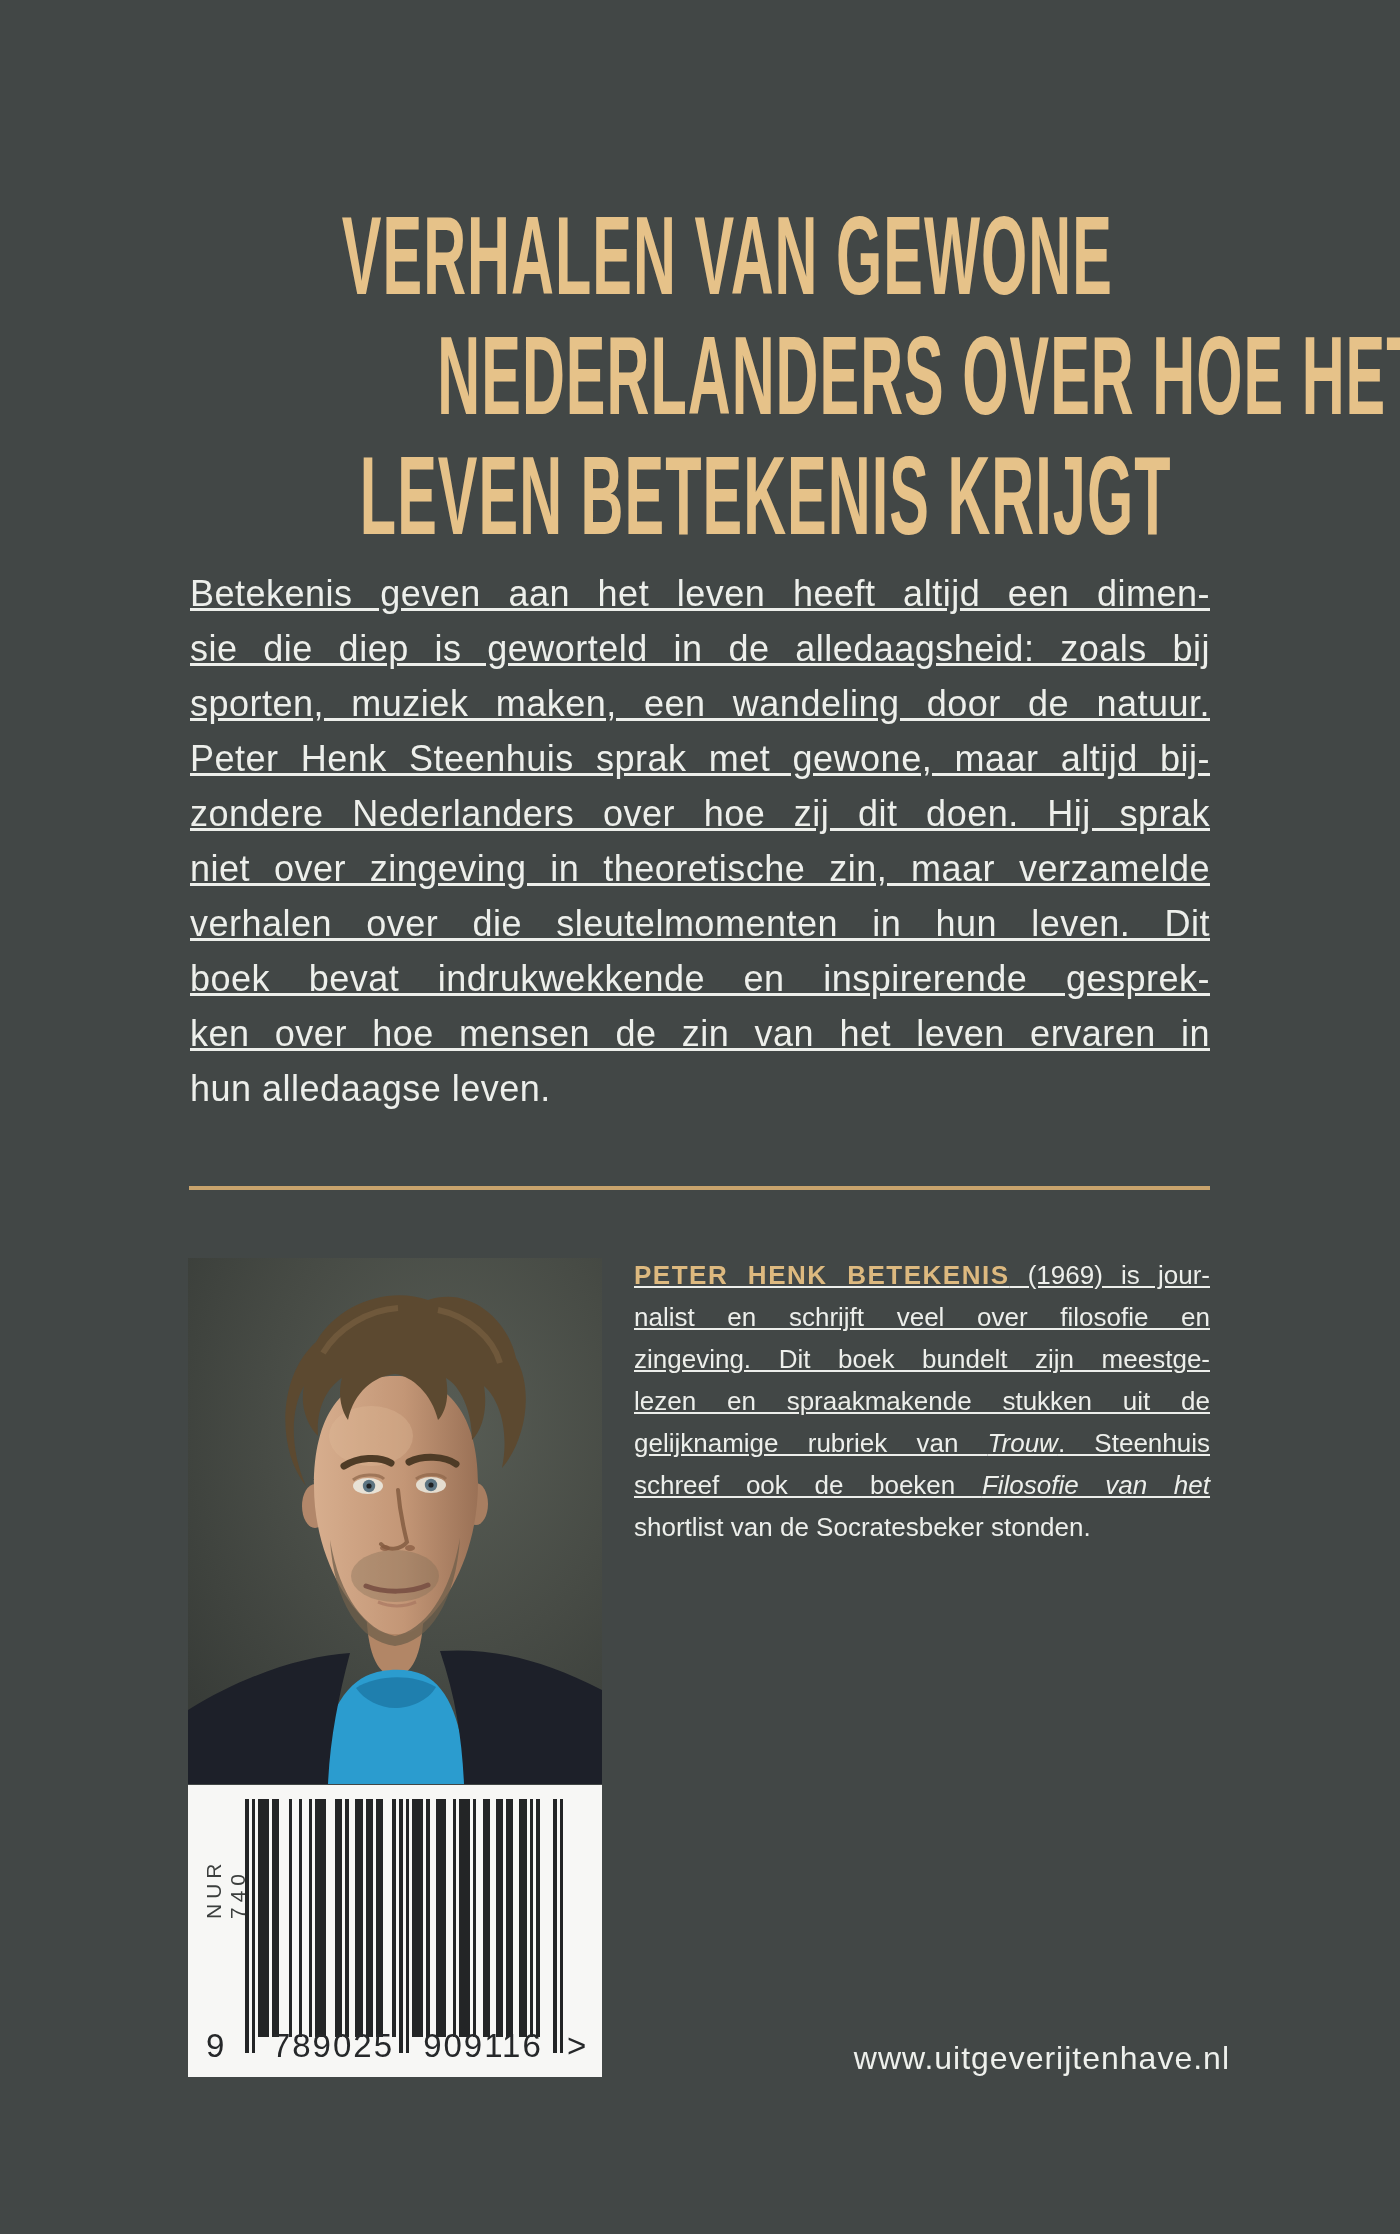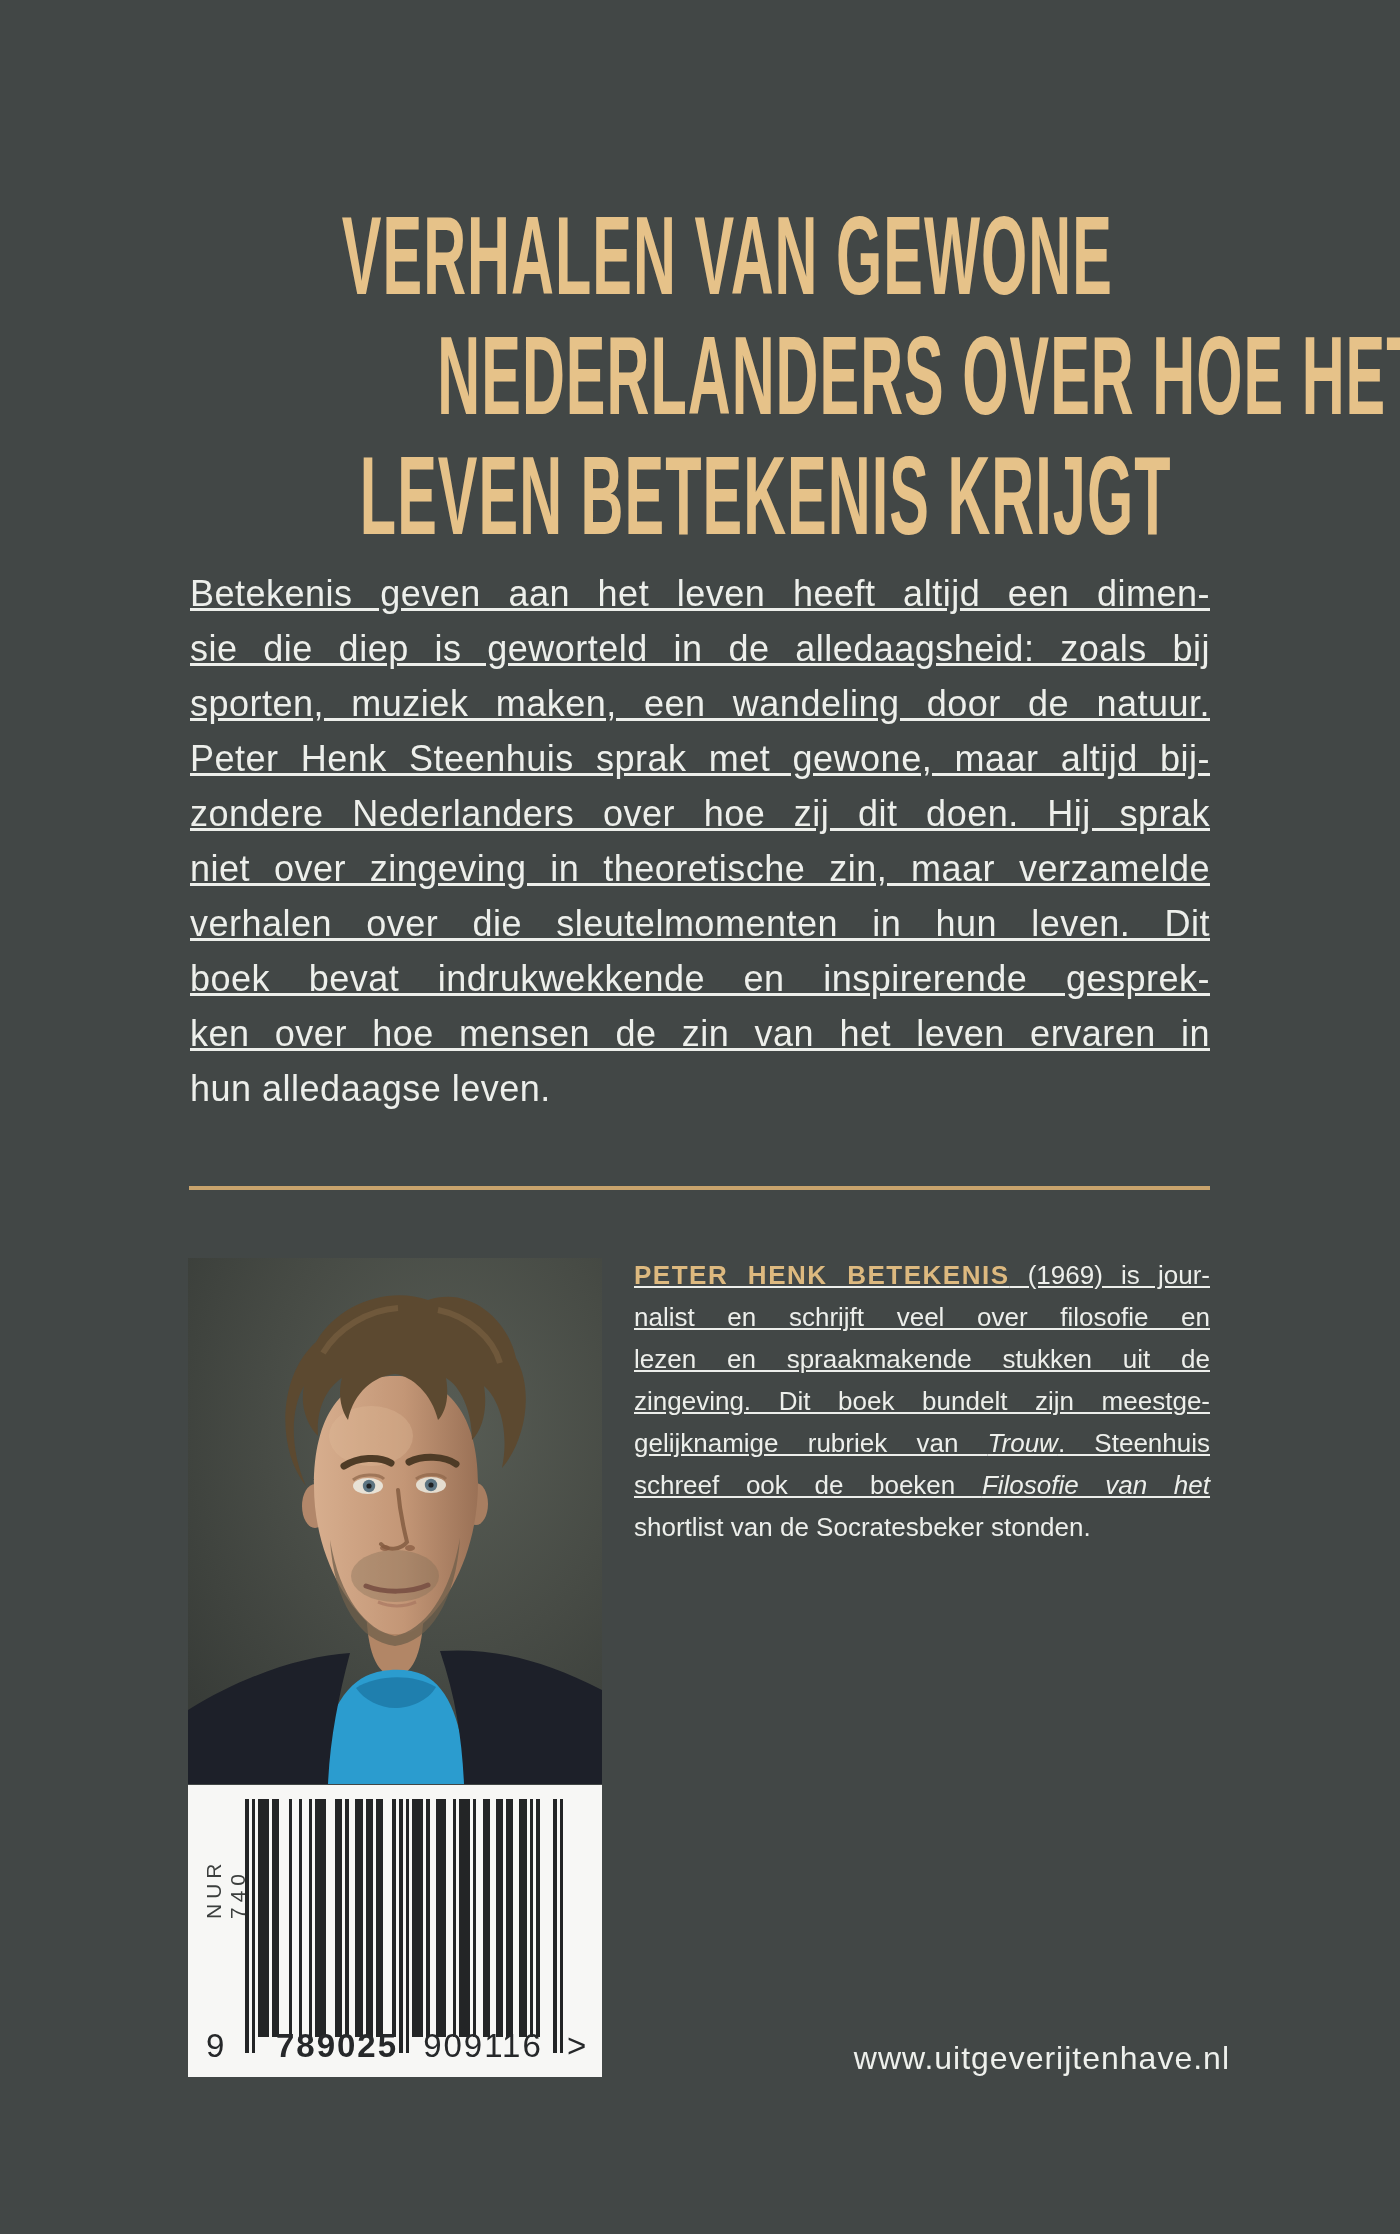--- a/index.html
+++ b/index.html
@@ -31,21 +31,21 @@
 
   
   .barcode{position:absolute;left:188px;top:1785px;width:414px;height:292px;background:#f7f7f5;}
   .nur{position:absolute;left:14px;top:18px;height:116px;writing-mode:vertical-rl;
        transform:rotate(180deg);font-size:21px;letter-spacing:5px;color:#3c3f3e;}
   .bars{position:absolute;left:57px;top:14px;width:318px;height:254px;}
   .bar{position:absolute;top:0;height:238px;background:#232526;}
   .bar.tall{height:254px;}
   .bcdigits span{position:absolute;top:242px;font-size:33px;color:#26282a;letter-spacing:2px;}
   .bcd-first{left:18px;}
-  .bcd-g1{left:80px;width:138px;text-align:center;font-weight:bold;}
+  .bcd-g1{left:68px;width:138px;text-align:right;}
   .bcd-g2{left:226px;width:138px;text-align:center;}
   .bcd-arrow{left:379px;letter-spacing:0;}
 
   
   .website{position:absolute;left:820px;top:2040px;width:410px;text-align:right;
            color:#eef0ec;font-size:32px;letter-spacing:1px;}
 </style>
 </head>
 <body>
 
@@ -125,22 +125,22 @@
       <path d="M190,344 C202,349 216,349 228,344" stroke="#a3715d" stroke-width="3" fill="none" opacity="0.6"></path>
 
       <path d="M118,228 C88,190 90,118 128,84 C150,46 200,28 240,42 C282,28 320,62 328,100 C346,132 338,182 314,210 C322,170 310,140 296,128 C300,152 294,172 284,182 C284,152 272,128 258,120 C262,142 256,156 250,162 C244,136 224,118 207,116 C186,118 166,134 160,162 C152,150 150,134 154,120 C138,130 128,152 130,178 C118,166 112,146 116,128 C102,152 102,192 118,228 Z" fill="#5c4930"></path>
       <path d="M135,95 C150,70 180,52 210,50 M250,52 C280,58 305,80 312,105" stroke="#7b6342" stroke-width="6" fill="none" opacity="0.6"></path>
     </svg>
   </div>
 
   <div class="bio">
       <div class="bline just"><span class="name">PETER HENK BETEKENIS</span><span> (1969) is jour-</span></div>
       <div class="bline just"><span>nalist en schrijft veel over filosofie en</span></div>
+      <div class="bline just"><span>zingeving. Dit boek bundelt zijn meestge-</span></div>
       <div class="bline just"><span>lezen en spraakmakende stukken uit de</span></div>
-      <div class="bline just"><span>zingeving. Dit boek bundelt zijn meestge-</span></div>
       <div class="bline just"><span>gelijknamige rubriek van </span><span class="i">Trouw</span><span>. Steenhuis</span></div>
       <div class="bline just"><span>schreef ook de boeken </span><span class="i">Filosofie van het</span></div>
       <div class="bline"><span>shortlist van de Socratesbeker stonden.</span></div>
     </div>
 
   <div class="barcode">
     <div class="nur">NUR 740</div>
     <div class="bars">
         <div class="bar tall" style="left: 0px; width: 3.75px;"></div>
         <div class="bar tall" style="left: 6.69px; width: 3.75px;"></div>

